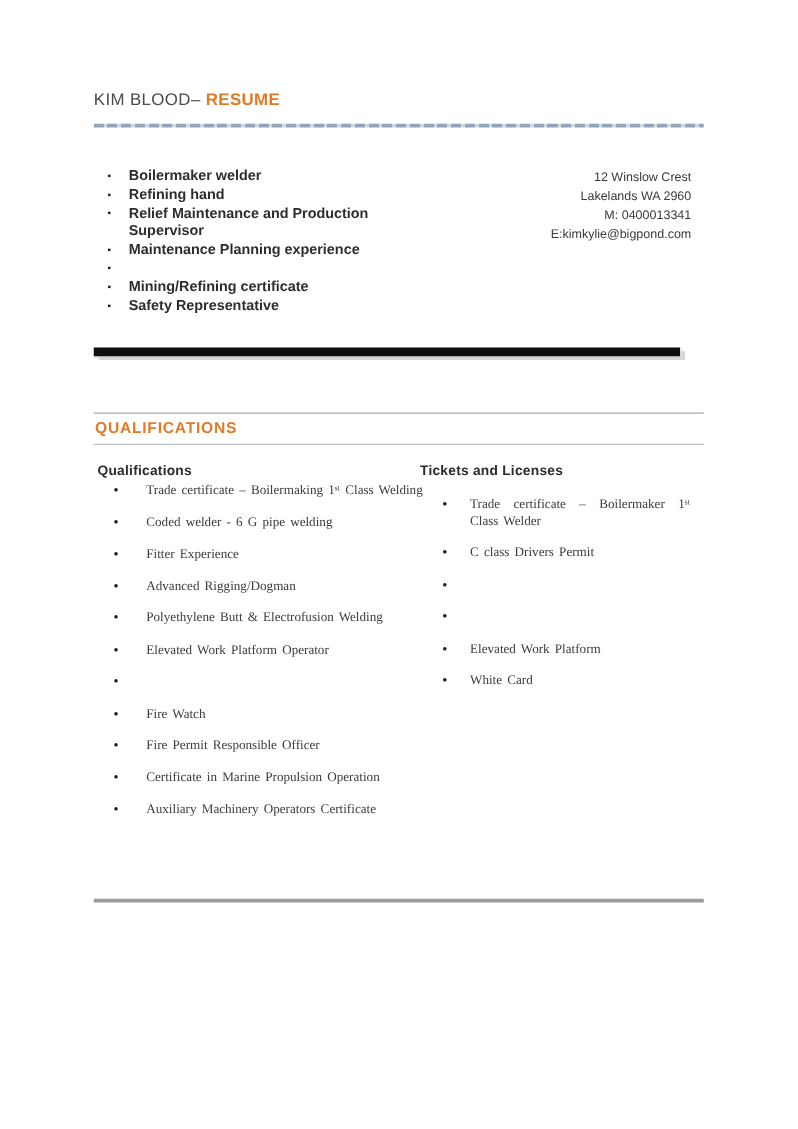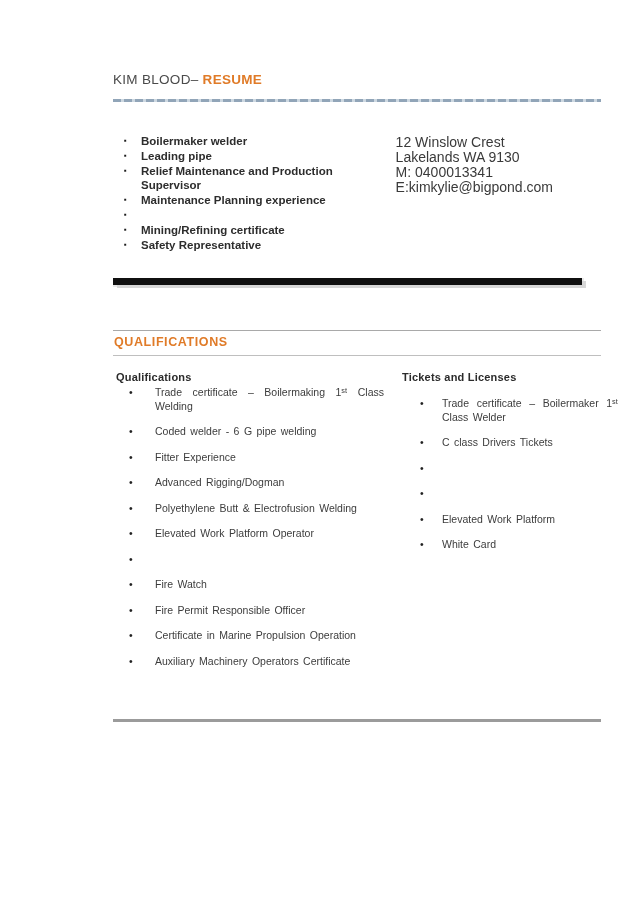--- a/index.html
+++ b/index.html
@@ -4,21 +4,21 @@
 <style>
   * { margin: 0; padding: 0; box-sizing: border-box; }
   html, body { background: #ffffff; }
   body {
     width: 638px; height: 903px;
     position: relative;
     font-family: "Liberation Sans", "DejaVu Sans", sans-serif;
     color: #3a3a3a;
     overflow: hidden;
   }
-  .page { position: absolute; inset: 0; background: #fff; margin-left: 38px; }
+  .page { position: absolute; inset: 0; background: #fff; }
 
   
   .doc-header {
     position: absolute; left: 75px; top: 72px;
     font-size: 13.5px; letter-spacing: 0.3px; color: #4a4a4a;
   }
   .doc-header .accent { color: var(--accent, #e07b28); font-weight: bold; }
   .dashed-rule {
     position: absolute; left: 75px; top: 99px; width: 488px; height: 3px;
     background: repeating-linear-gradient(90deg,
@@ -32,21 +32,21 @@
   }
   .highlights li {
     display: flex; align-items: flex-start;
     font-weight: bold; font-size: 11.5px; line-height: 14.8px; color: #2d2d2d;
   }
   .highlights .sq {
     flex: 0 0 17px; font-size: 8px; line-height: 14.8px; color: #1c1c1c;
   }
   .contact {
     position: absolute; right: 85px; top: 135px;
-    font-size: 14px; line-height: 15px; color: #3a3a3a;
+    text-align: right; font-size: 10px; line-height: 15px; color: #3a3a3a;
   }
 
   
   .black-bar {
     position: absolute; left: 75px; top: 278px; width: 469px; height: 7px;
     background: #101010;
     box-shadow: 4px 3px 0 0 #d7d7d7, 1px 1px 0 1px #e9e9e9;
   }
 
   
@@ -60,37 +60,37 @@
     color: var(--accent, #e07b28);
   }
   .rule-bottom {
     position: absolute; left: 75px; top: 355px; width: 488px; height: 1px;
     background: #bfbfbf;
   }
 
   
   .col { position: absolute; top: 371px; }
   .col-left  { left: 78px;  width: 268px; }
-  .col-right { left: 364px; width: 216px; }
+  .col-right { left: 336px; width: 216px; }
   .col-heading {
     font-size: 11px; font-weight: bold; color: #2b2b2b;
     letter-spacing: 0.2px; margin-bottom: 3px;
   }
   .col ul { list-style: none; }
   .col-right ul { margin-top: 14px; }
   .bullet-list li {
     display: flex; align-items: flex-start;
     font-size: 10.5px; line-height: 13.5px; color: #3c3c3c;
     word-spacing: 1.5px; margin-bottom: 12px;
   }
   .col-left  .bullet-list li { padding-left: 13px; }
   .col-right .bullet-list li { padding-left: 18px; }
   .bullet-list .dot { flex: 0 0 26px; line-height: 13.5px; color: #222; }
   .col-right .bullet-list .dot { flex: 0 0 22px; }
-  .bullet-list .li-text { flex: 1; text-align: justify; }
+  .bullet-list .li-text { flex: 1; text-align: justify; font-family: Liberation Serif, serif; }
 
   
   .bottom-rule {
     position: absolute; left: 75px; top: 719px; width: 488px; height: 3px;
     background: #9b9b9b;
   }
 </style>
 </head>
 <body>
 
@@ -102,21 +102,21 @@
 
   <div class="dashed-rule"></div>
 
   <ul class="highlights">
     <li>
       <span class="sq">▪</span>
       <span class="li-text-plain">Boilermaker welder</span>
     </li>
       <li>
       <span class="sq">▪</span>
-      <span class="li-text-plain">Leading pipe</span>
+      <span class="li-text-plain">Refining hand</span>
     </li>
       <li>
       <span class="sq">▪</span>
       <span class="li-text-plain">Relief Maintenance and Production Supervisor</span>
     </li>
       <li>
       <span class="sq">▪</span>
       <span class="li-text-plain">Maintenance Planning experience</span>
     </li>
       <li>
@@ -127,21 +127,21 @@
       <span class="li-text-plain">Mining/Refining certificate</span>
     </li>
       <li>
       <span class="sq">▪</span>
       <span class="li-text-plain">Safety Representative</span>
     </li>
   </ul>
 
   <div class="contact">
     <div>12 Winslow Crest</div>
-      <div>Lakelands WA 9130</div>
+      <div>Lakelands WA 2960</div>
       <div>M:  0400013341</div>
       <div>E:kimkylie@bigpond.com</div>
   </div>
 
   <div class="black-bar"></div>
 
   <div class="rule-top"></div>
   <div class="section-title">QUALIFICATIONS</div>
   <div class="rule-bottom"></div>
 
@@ -196,21 +196,21 @@
 
   <div class="col col-right">
     <div class="col-heading">Tickets and Licenses</div>
     <ul class="bullet-list">
       <li>
         <span class="dot">•</span>
         <span class="li-text">Trade certificate – Boilermaker 1ˢᵗ Class Welder</span>
       </li>
         <li>
         <span class="dot">•</span>
-        <span class="li-text">C class Drivers Tickets</span>
+        <span class="li-text">C class Drivers Permit</span>
       </li>
         <li>
         <span class="dot">•</span>
       </li>
         <li>
         <span class="dot">•</span>
       </li>
         <li>
         <span class="dot">•</span>
         <span class="li-text">Elevated Work Platform</span>

